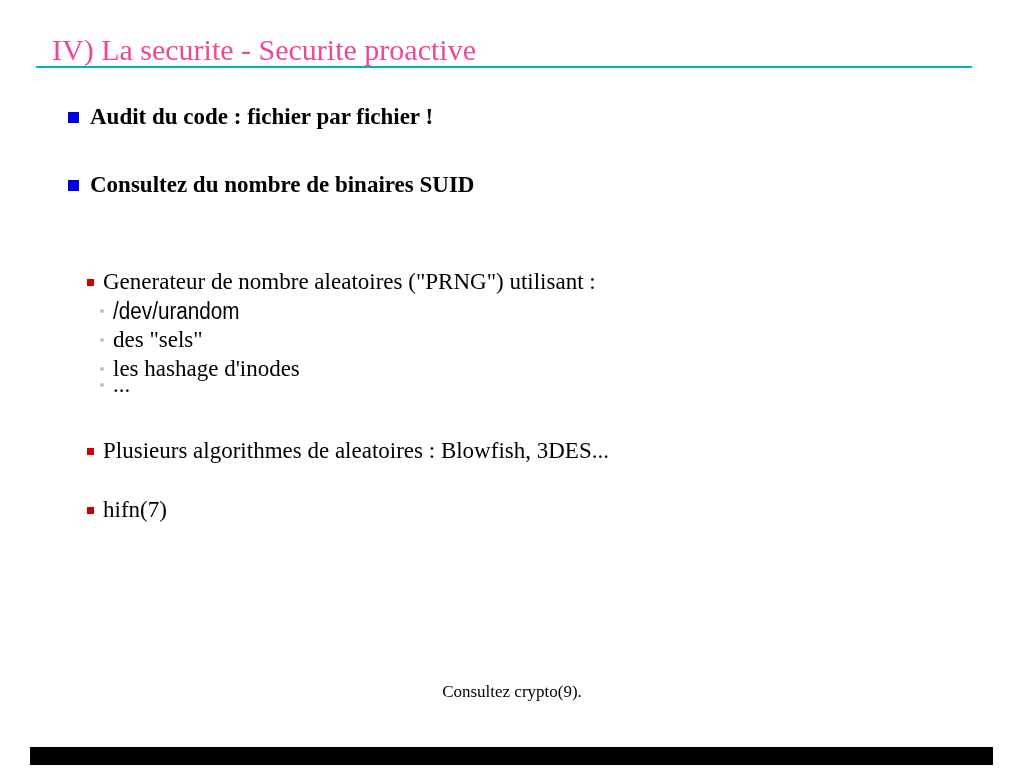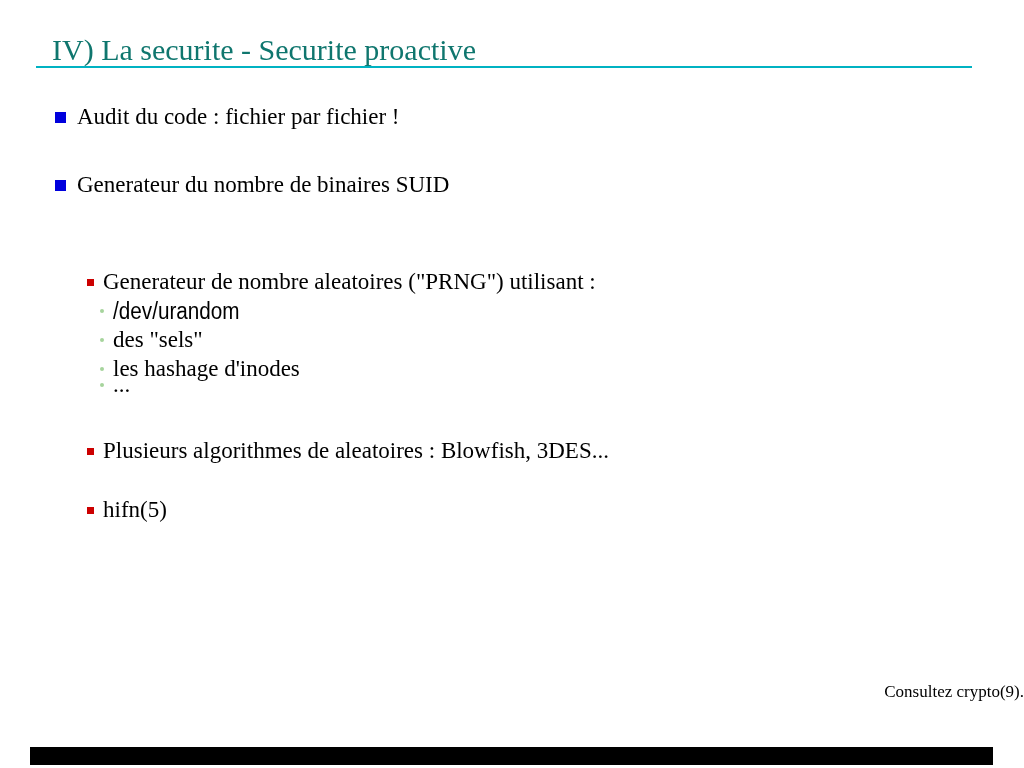--- a/index.html
+++ b/index.html
@@ -16,42 +16,42 @@
     font-family: "Liberation Serif", "DejaVu Serif", serif;
     color: #000000;
   }
   .title {
     position: absolute;
     left: 52px;
     top: 33px;
     font-size: 30px;
     line-height: 34px;
     white-space: nowrap;
-    color: #0f766e;
+    color: #ec4899;
   }
   .title-rule {
     position: absolute;
     left: 36px;
     top: 66px;
     width: 936px;
     height: 2px;
     background: #00b2c2;
   }
   .line {
     position: absolute;
     height: 28px;
     line-height: 28px;
     font-size: 23px;
     white-space: nowrap;
   }
   .line .bullet {
     position: absolute;
     display: block;
   }
-  .lvl1 { left: 55px; }
+  .lvl1 { left: 68px; font-weight: bold; }
   .lvl1 .txt { margin-left: 22px; display: inline-block; }
   .lvl1 .bullet {
     width: 11px; height: 11px;
     top: 9px; left: 0;
     background: #0000dd;
   }
   .lvl2 { left: 87px; }
   .lvl2 .txt { margin-left: 16px; display: inline-block; }
   .lvl2 .bullet {
     width: 7px; height: 7px;
@@ -69,21 +69,21 @@
   .code {
     font-family: "Liberation Sans", "DejaVu Sans", sans-serif;
     transform: scaleX(0.9);
     transform-origin: left center;
   }
   .footer {
     position: absolute;
     left: 0;
     top: 680px;
     width: 1024px;
-    text-align: right;
+    text-align: center;
     font-size: 17px;
     line-height: 24px;
     color: #000000;
   }
   .progress-gauge {
     position: absolute;
     left: 30px;
     top: 747px;
     width: 963px;
     height: 18px;
@@ -98,21 +98,21 @@
   <div class="title">IV) La securite - Securite proactive</div>
   <div class="title-rule"></div>
 
   <div class="line lvl1" style="top:103px">
     <span class="bullet"></span>
     <span class="txt">Audit du code : fichier par fichier !</span>
   </div>
 
   <div class="line lvl1" style="top:171px">
     <span class="bullet"></span>
-    <span class="txt">Generateur du nombre de binaires SUID</span>
+    <span class="txt">Consultez du nombre de binaires SUID</span>
   </div>
 
 
   <div class="line lvl2" style="top:268px">
     <span class="bullet"></span>
     <span class="txt">Generateur de nombre aleatoires ("PRNG") utilisant :</span>
   </div>
 
   <div class="line lvl3" style="top:297px">
     <span class="bullet"></span>
@@ -135,20 +135,20 @@
   </div>
 
   <div class="line lvl2" style="top:437px">
     <span class="bullet"></span>
     <span class="txt">Plusieurs algorithmes de aleatoires : Blowfish, 3DES...</span>
   </div>
 
 
   <div class="line lvl2" style="top:496px">
     <span class="bullet"></span>
-    <span class="txt">hifn(5)</span>
+    <span class="txt">hifn(7)</span>
   </div>
 
   <div class="footer">Consultez crypto(9).</div>
 
   <div class="progress-gauge"></div>
 
 </div>
 
 </body></html>

